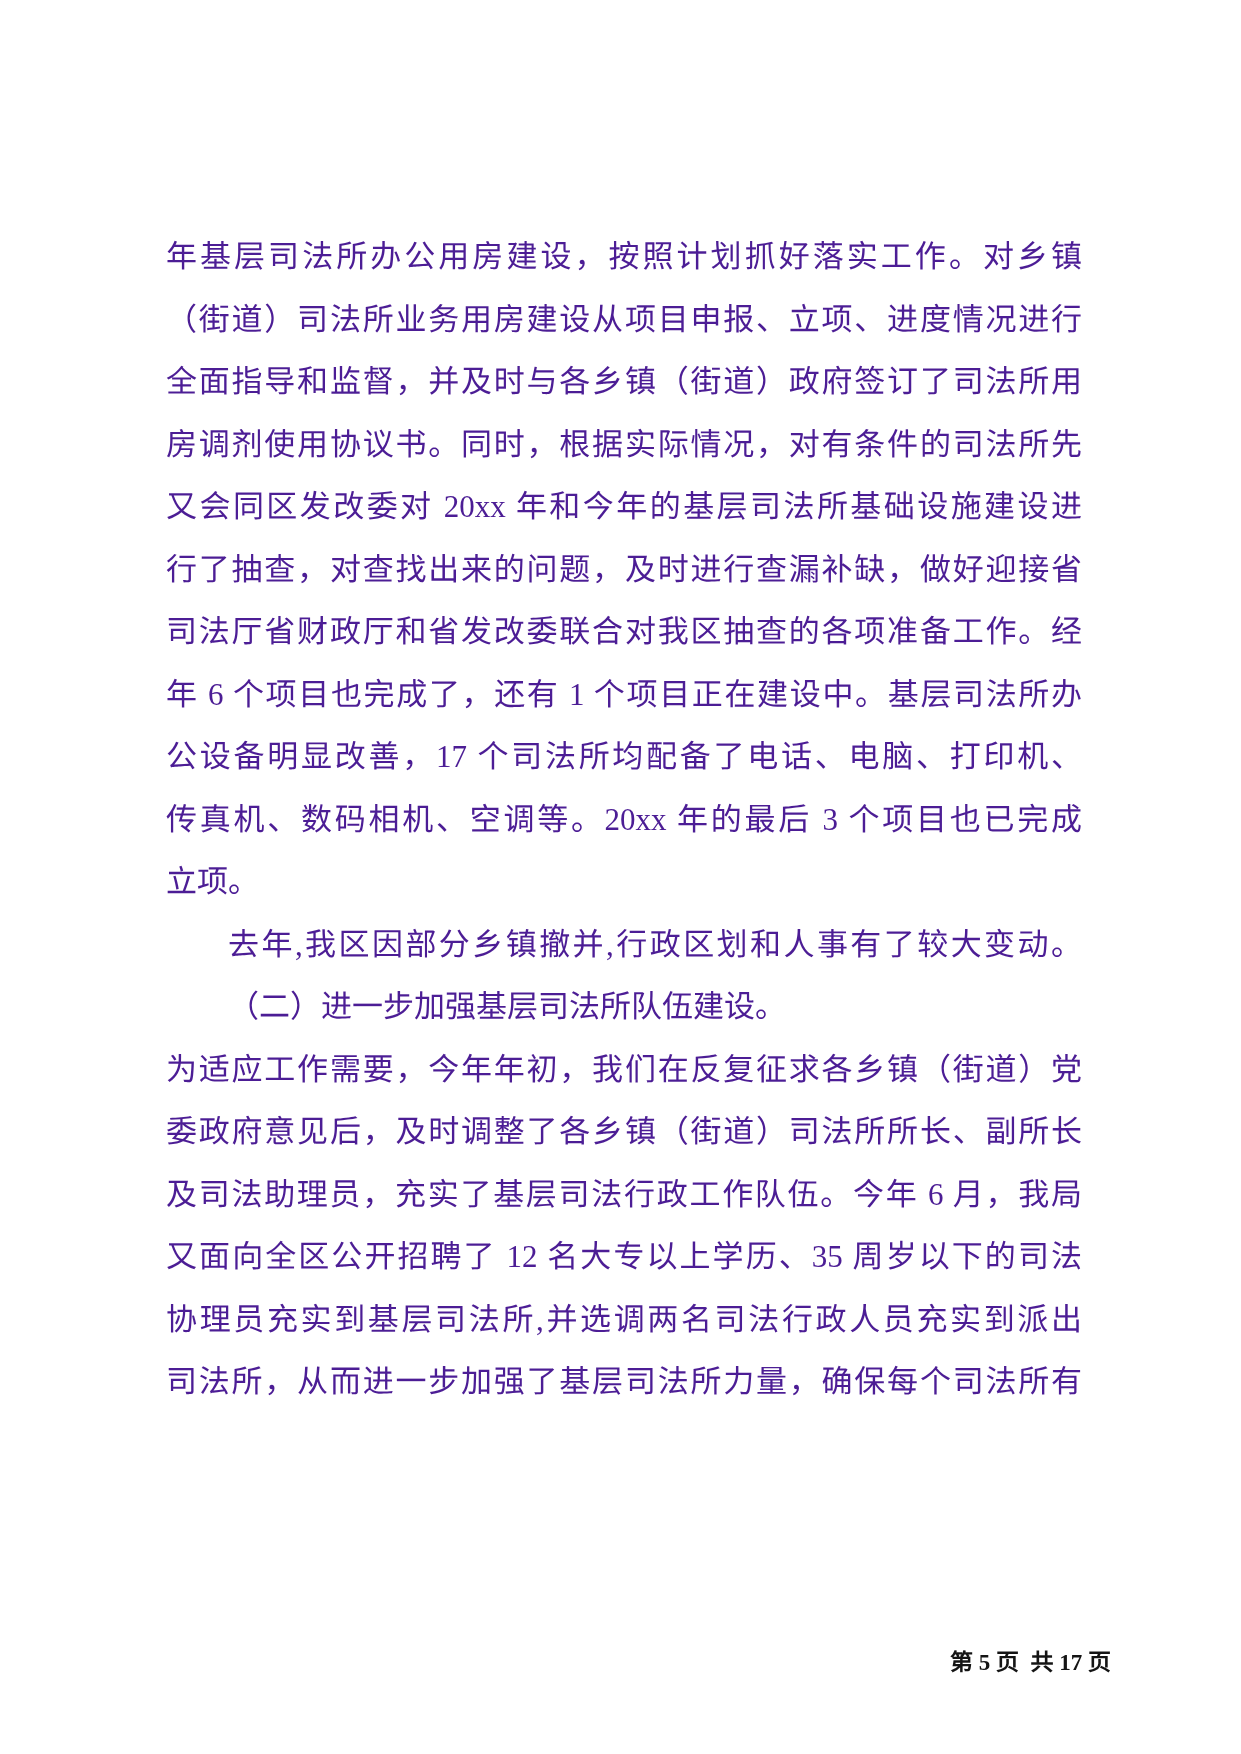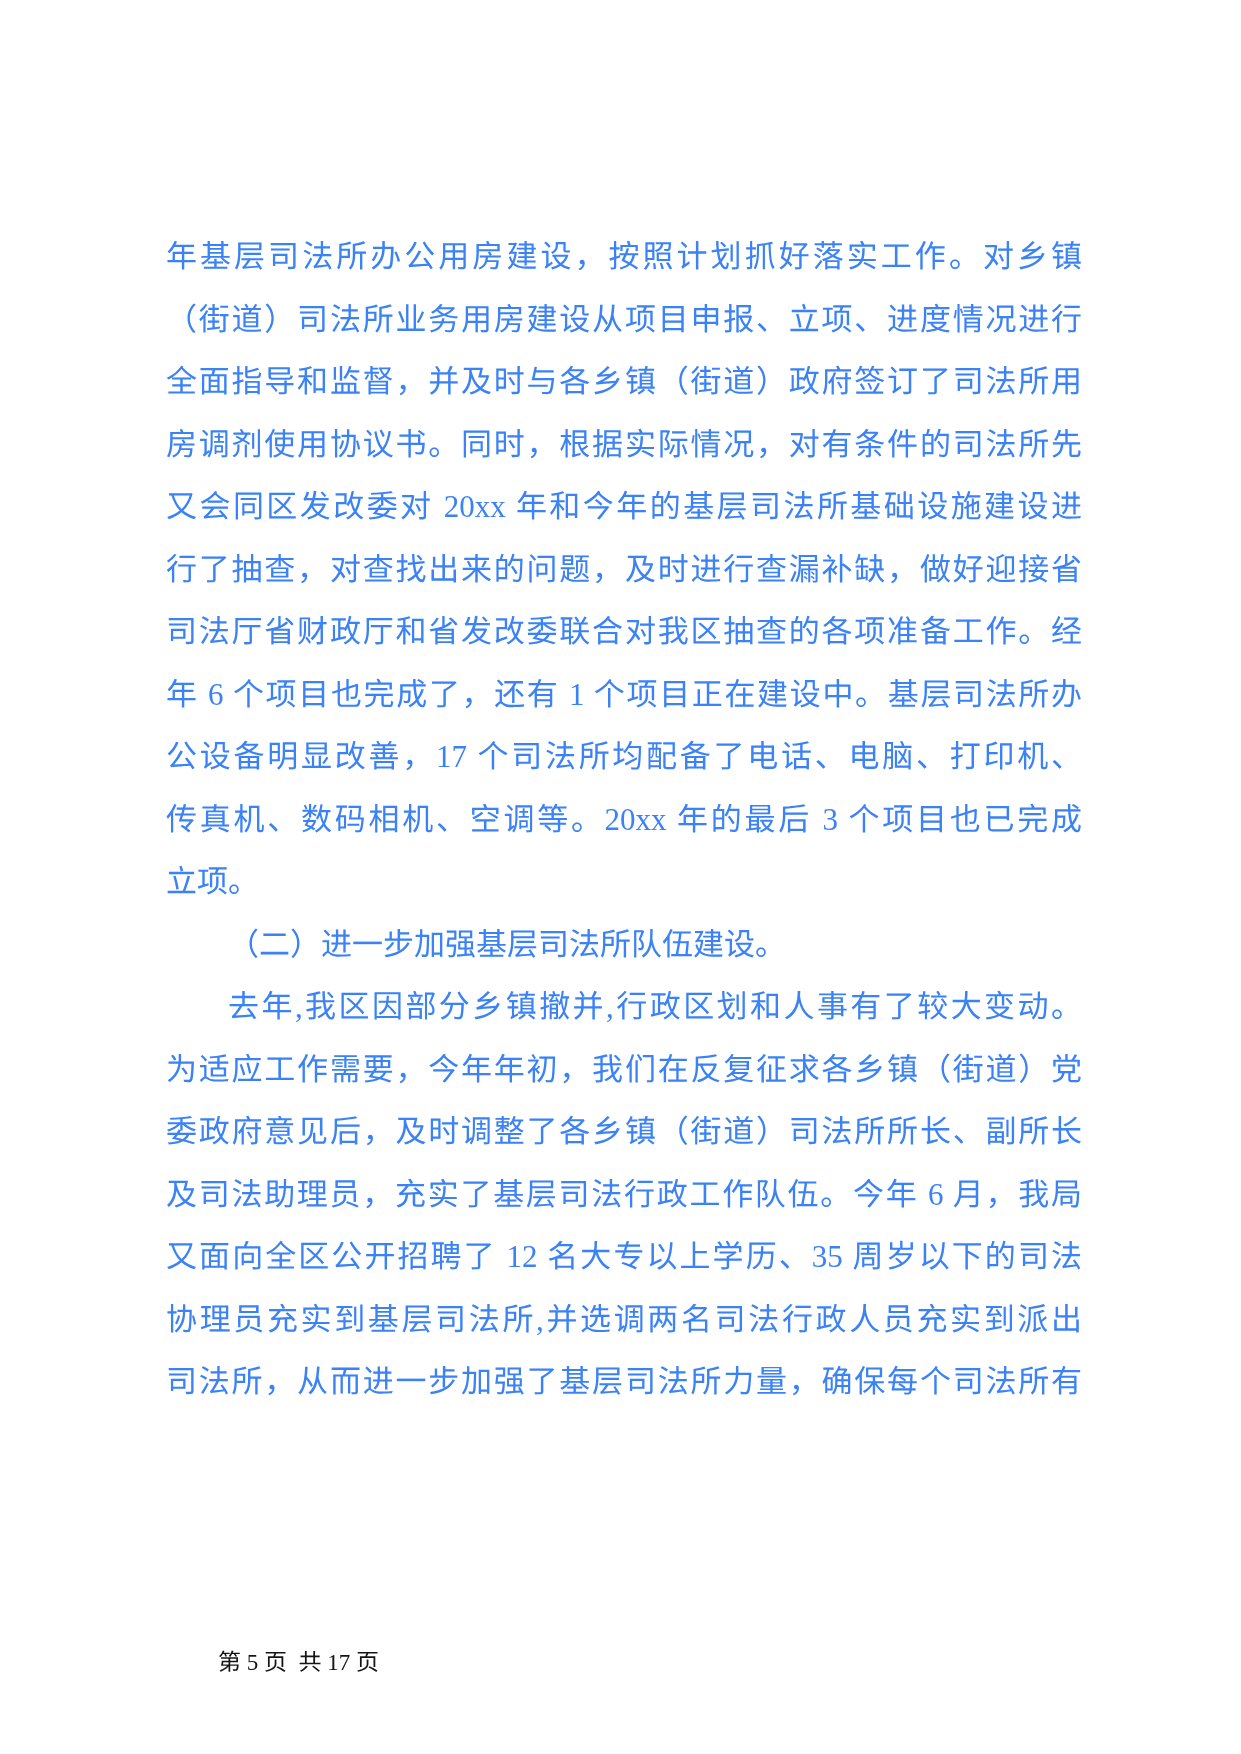--- a/index.html
+++ b/index.html
@@ -18,63 +18,64 @@
   .doc-body {
     position: absolute;
     left: 166px;
     top: 226px;
     width: 916px;
   }
   .line {
     height: 62.5px;
     line-height: 62.5px;
     font-size: 31px;
-    color: #3b82f6;
+    color: #4c1d95;
     text-align: justify;
     text-align-last: justify;
     overflow: hidden;
     font-weight: 400;
   }
   .line.indent {
     text-indent: 2em;
   }
   .line.plain {
     text-align: right;
     text-align-last: left;
   }
   .footer {
     position: absolute;
     left: 195px;
     top: 1618px;
     width: 916px;
-    text-align: left;
+    text-align: right;
     font-size: 23px;
     line-height: 30px;
     color: #141414;
     white-space: pre;
+    font-weight: bold;
   }
 </style>
 </head>
 <body>
 
 <div class="page">
   <div class="doc-body" id="doc-body">
       <div class="line">年基层司法所办公用房建设，按照计划抓好落实工作。对乡镇</div>
       <div class="line">（街道）司法所业务用房建设从项目申报、立项、进度情况进行</div>
       <div class="line">全面指导和监督，并及时与各乡镇（街道）政府签订了司法所用</div>
       <div class="line">房调剂使用协议书。同时，根据实际情况，对有条件的司法所先</div>
       <div class="line">又会同区发改委对 20xx 年和今年的基层司法所基础设施建设进</div>
       <div class="line">行了抽查，对查找出来的问题，及时进行查漏补缺，做好迎接省</div>
       <div class="line">司法厅省财政厅和省发改委联合对我区抽查的各项准备工作。经</div>
       <div class="line">年 6 个项目也完成了，还有 1 个项目正在建设中。基层司法所办</div>
       <div class="line">公设备明显改善，17 个司法所均配备了电话、电脑、打印机、</div>
       <div class="line">传真机、数码相机、空调等。20xx 年的最后 3 个项目也已完成</div>
       <div class="line plain">立项。</div>
+      <div class="line indent">去年,我区因部分乡镇撤并,行政区划和人事有了较大变动。</div>
       <div class="line indent plain">（二）进一步加强基层司法所队伍建设。</div>
-      <div class="line indent">去年,我区因部分乡镇撤并,行政区划和人事有了较大变动。</div>
       <div class="line">为适应工作需要，今年年初，我们在反复征求各乡镇（街道）党</div>
       <div class="line">委政府意见后，及时调整了各乡镇（街道）司法所所长、副所长</div>
       <div class="line">及司法助理员，充实了基层司法行政工作队伍。今年 6 月，我局</div>
       <div class="line">又面向全区公开招聘了 12 名大专以上学历、35 周岁以下的司法</div>
       <div class="line">协理员充实到基层司法所,并选调两名司法行政人员充实到派出</div>
       <div class="line">司法所，从而进一步加强了基层司法所力量，确保每个司法所有</div>
     </div>
   <div class="footer">
     <span>第 5 页  共 17 页</span>
   </div>

